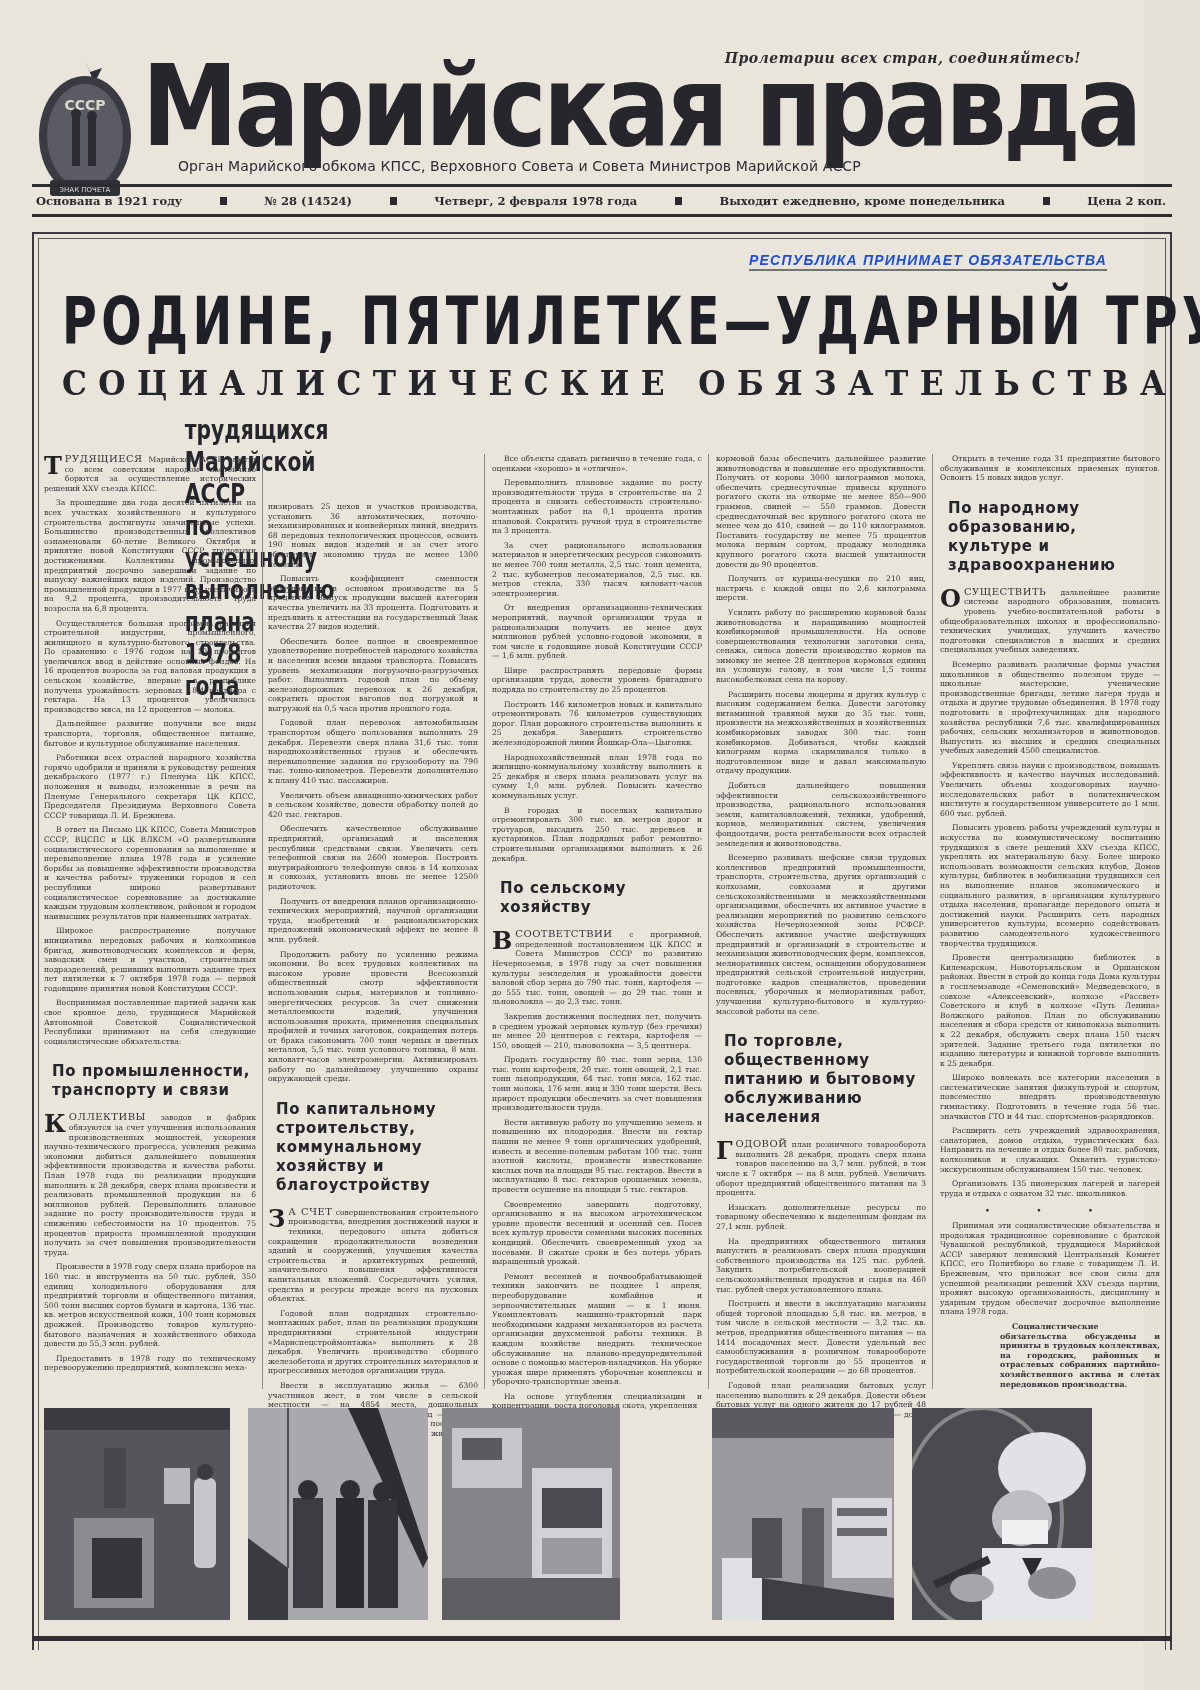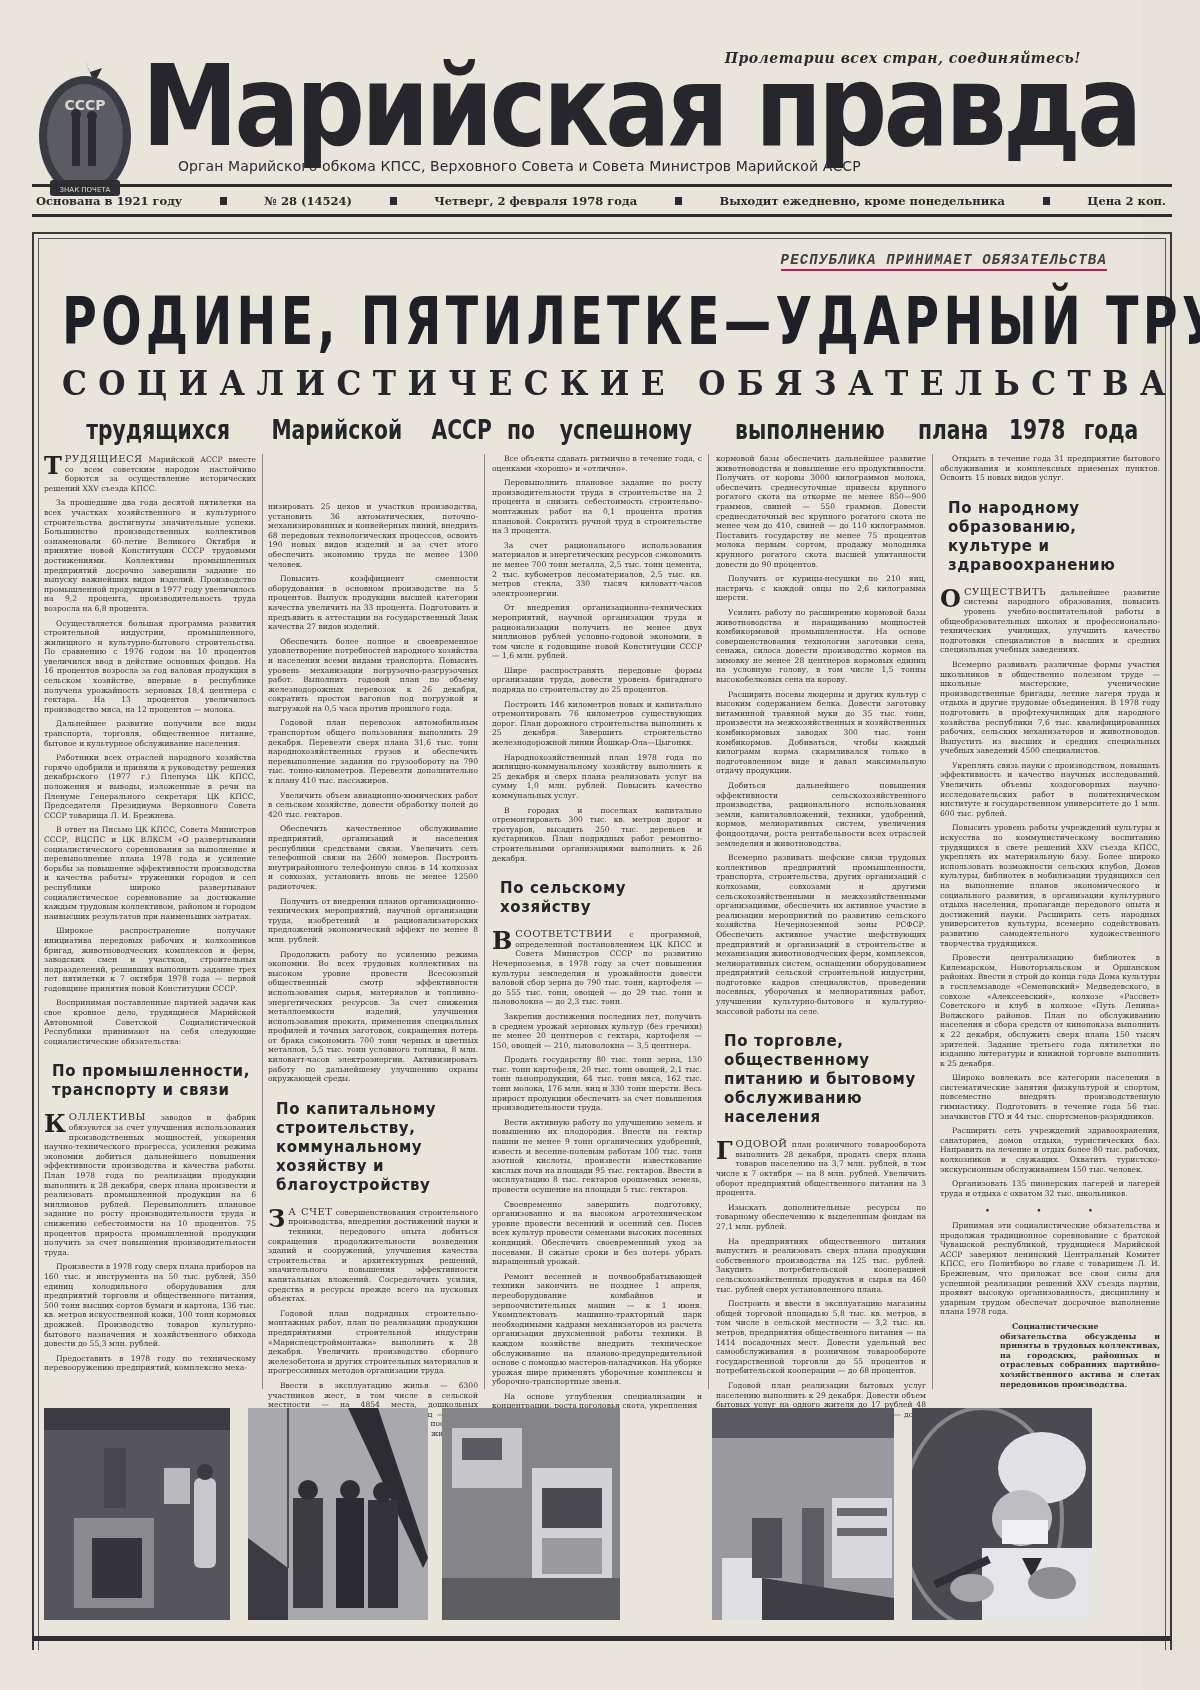--- a/index.html
+++ b/index.html
@@ -14,24 +14,24 @@
   .title { position: absolute; left: 142px; top: 46px; width: 1030px; font-family: "DejaVu Sans", sans-serif; font-weight: bold; font-size: 112px; line-height: 120px; letter-spacing: -4px; color: #26262c; transform: scaleX(0.86); transform-origin: left top; white-space: nowrap; }
   .subtitle { position: absolute; left: 178px; top: 158px; font-family: "DejaVu Sans", sans-serif; font-size: 14px; color: #2c2c34; white-space: nowrap; letter-spacing: 0.1px; }
   .rule { position: absolute; left: 32px; width: 1140px; background: #2b2b30; }
   .info-bar { position: absolute; left: 36px; top: 190px; width: 1130px; height: 22px; display: flex; align-items: center; justify-content: space-between; font-family: "DejaVu Serif", serif; font-weight: bold; font-size: 11.5px; color: #2a2a2e; }
   .info-bar .sq { width: 7px; height: 8px; background: #2a2a2e; display: inline-block; }
 
   
   .frame { position: absolute; left: 32px; top: 232px; width: 1140px; height: 1418px; border: 2px solid #3a3a40; border-bottom: none; }
   .frame-inner { position: absolute; left: 4px; top: 4px; right: 4px; bottom: 0; border-left: 1px solid #555; border-right: 1px solid #555; border-top: 1px solid #555; }
 
-  .kicker { position: absolute; right: 36px; top: 252px; font-family: Liberation Mono, monospace; font-weight: bold; font-style: italic; font-size: 14px; letter-spacing: 1.2px; color: #404040; border-bottom: 2px solid #be185d; padding-bottom: 1px; }
+  .kicker { position: absolute; right: 36px; top: 252px; font-family: Liberation Sans, sans-serif; font-weight: bold; font-style: italic; font-size: 14px; letter-spacing: 1.2px; color: #1d4ed8; border-bottom: 2px solid #737373; padding-bottom: 1px; }
   .headline { position: absolute; left: 62px; top: 284px; font-family: "DejaVu Sans", sans-serif; font-weight: bold; font-size: 66px; line-height: 76px; color: #1f1f27; white-space: nowrap; transform: scaleX(0.72); transform-origin: left top; letter-spacing: 6px; }
   .subhead { position: absolute; left: 62px; top: 362px; font-family: "DejaVu Serif", serif; font-weight: bold; font-size: 34px; line-height: 42px; letter-spacing: 12.4px; color: #25252c; white-space: nowrap; transform: scaleX(0.92); transform-origin: left top; }
-  .subhead2 { position: absolute; left: 66px; top: 414px; width: 1080px; display: flex; justify-content: space-between; font-family: "DejaVu Sans", sans-serif; font-weight: bold; font-size: 26px; line-height: 32px; color: #25252c; }
+  .subhead2 { position: absolute; left: 66px; top: 414px; width: 1080px; display: flex; justify-content: space-between; font-family: "DejaVu Sans", sans-serif; font-weight: bold; font-size: 26px; line-height: 32px; color: #25252c; flex-direction: column; }
   .subhead2 span { transform: scaleX(0.78); transform-origin: center; display: inline-block; }
 
   
   .col { position: absolute; top: 454px; font-family: "DejaVu Serif", serif; font-size: 7.6px; line-height: 9.6px; color: #34343a; text-align: justify; hyphens: auto; }
   .col p { text-indent: 12px; margin-bottom: 5px; }
   .col p.dropcap { text-indent: 0; }
   .col .dc { float: left; font-family: "DejaVu Serif", serif; font-weight: bold; font-size: 24px; line-height: 20px; margin: 2px 3px 0 0; color: #222; }
   .col .caps { font-size: 10px; letter-spacing: 0.5px; }
   .section-head { font-family: "DejaVu Sans", sans-serif; font-weight: bold; font-size: 15px; line-height: 19px; color: #25252c; margin: 16px 0 12px 8px; letter-spacing: 0.6px; text-align: left; }
   .col-sep { position: absolute; top: 454px; width: 1px; height: 935px; background: #888; }

